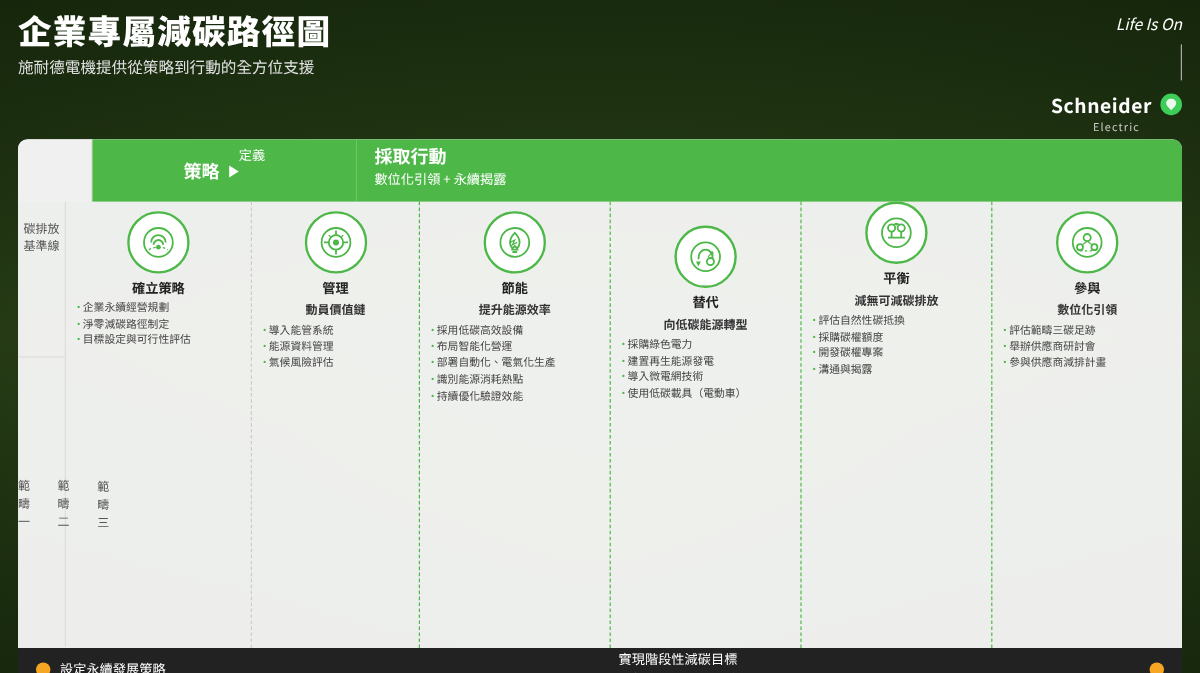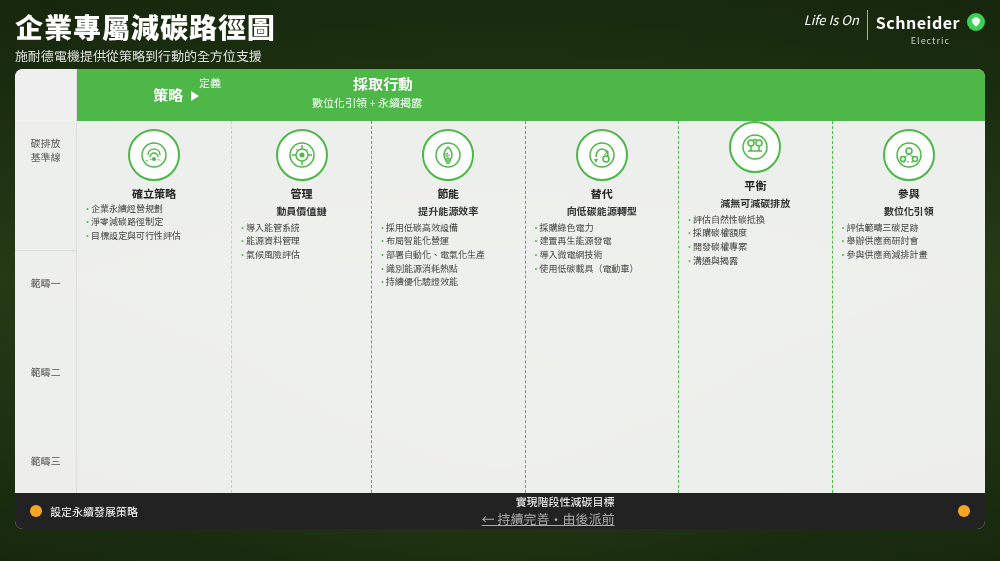--- a/index.html
+++ b/index.html
@@ -55,22 +55,23 @@
       letter-spacing: 1px;
     }
     .subtitle {
       font-size: 13px;
       color: #e0e0e0;
       margin-top: 2px;
     }
 
     .logo-block {
       display: flex;
-      align-items: flex-start;
+      align-items: flex-end;
       gap: 8px;
+      flex-direction: column;
     }
     .life-is-on {
       font-size: 13px;
       color: #ffffff;
       font-style: italic;
     }
     .logo-divider {
       width: 1px;
       height: 30px;
       background: #aaa;
@@ -165,21 +166,20 @@
       flex: 1;
       background: #4db848;
       display: flex;
       flex-direction: column;
       padding: 4px 15px;
     }
     .action-label {
       font-size: 15px;
       font-weight: 700;
       color: #ffffff;
-      margin-left: 41px;
     }
     .action-sublabel {
       font-size: 11px;
       color: #ffffff;
     }
 
     
     .circle-icon {
       width: 52px;
       height: 52px;
@@ -266,21 +266,21 @@
       font-size: 11px;
       color: #ffffff;
     }
     .footer-right-sub {
       font-size: 13px;
       color: #aaa;
       text-decoration: underline;
     }
 
     .sidebar-full {
-      width: 62px;
+      width: 40px;
       border-right: 1px solid #ddd;
       display: flex;
       flex-direction: column;
     }
     .sidebar-carbon {
       height: 130px;
       display: flex;
       flex-direction: column;
       align-items: center;
       justify-content: flex-start;
@@ -290,21 +290,21 @@
     .sidebar-carbon-text {
       font-size: 10px;
       color: #555;
       text-align: center;
       line-height: 1.4;
       writing-mode: horizontal-tb;
     }
     .sidebar-scopes {
       flex: 1;
       display: flex;
-      flex-direction: column;
+      flex-direction: row;
       gap: 23px;
     }
     .scope-label-row {
       flex: 1;
       display: flex;
       align-items: center;
       justify-content: center;
       border-bottom: 1px solid #eee;
       font-size: 10px;
       color: #555;
@@ -441,21 +441,21 @@
           <div class="col-title-line2">提升能源效率</div>
           <ul class="bullet-list">
             <li>採用低碳高效設備</li>
             <li>布局智能化營運</li>
             <li>部署自動化、電氣化生產</li>
             <li>識別能源消耗熱點</li>
             <li>持續優化驗證效能</li>
           </ul>
         </div>
 
-        <div style="flex:1; border-right:1.5px dashed #4db848; padding:8px 6px; display:flex; flex-direction:column; align-items:center;">
+        <div style="flex:1; border-right:1.5px dashed #4db848; padding:20px 6px; display:flex; flex-direction:column; align-items:center;">
           <div class="circle-icon">
             <svg viewBox="0 0 28 28" fill="none">
               <circle cx="14" cy="14" r="12" stroke="#4db848" stroke-width="1.5" fill="none"></circle>
               <path d="M8 16 C8 12 10 8 14 8 C18 8 20 12 20 16" stroke="#4db848" stroke-width="1.5" fill="none"></path>
               <path d="M6 18 L10 18 L8 22 Z" fill="#4db848"></path>
               <circle cx="18" cy="18" r="3" stroke="#4db848" stroke-width="1.5" fill="none"></circle>
               <path d="M16 14 L20 10" stroke="#4db848" stroke-width="1"></path>
               <path d="M20 10 L17 10 M20 10 L20 13" stroke="#4db848" stroke-width="1"></path>
             </svg>
           </div>

